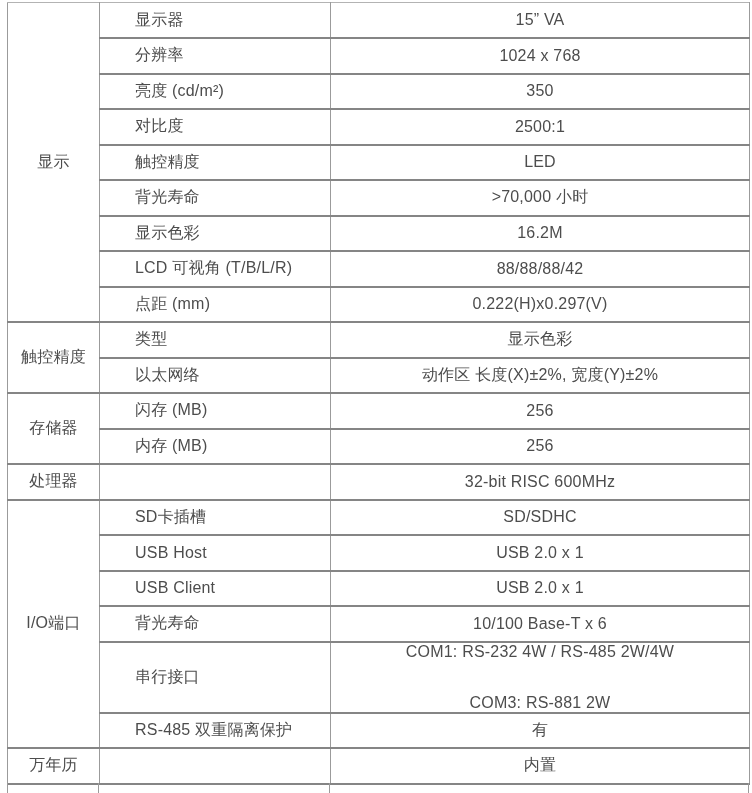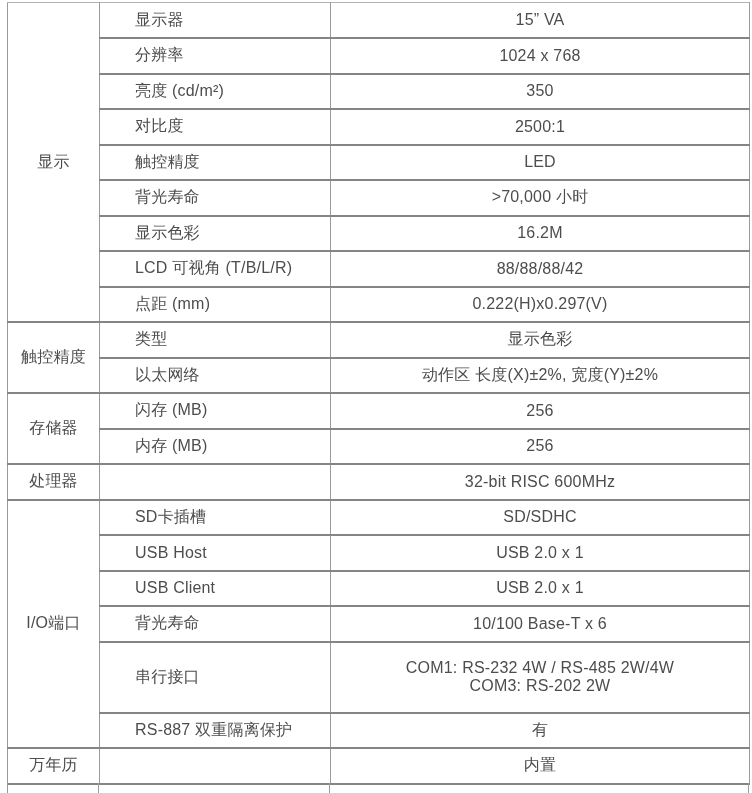--- a/index.html
+++ b/index.html
@@ -38,21 +38,21 @@
   }
   tr { height: 35.5px; }
   tr.tall { height: 71px; }
   tr.first-row td { border-top: 1px solid #b3b3b3; }
   td.cat { text-align: center; vertical-align: middle; }
   td.lbl { text-align: left; padding-left: 35px; vertical-align: middle; }
   td.val { text-align: center; vertical-align: middle; margin-left: 20px; }
   .multiline {
     display: flex;
     flex-direction: column;
-    justify-content: center;
+    justify-content: space-between;
     height: 69px;
   }
   .multiline > div { text-align: center; }
   
   .stub {
     position: absolute;
     width: 1px;
     height: 10px;
     top: 783px;
     background: #9b9b9b;
@@ -153,26 +153,26 @@
       </tr>
       <tr>
         <td class="lbl">背光寿命</td>
         <td class="val">10/100 Base-T x 6</td>
       </tr>
       <tr class="tall">
         <td class="lbl">串行接口</td>
         <td class="val">
           <div class="multiline">
             <div>COM1: RS-232 4W / RS-485 2W/4W</div>
-            <div>COM3: RS-202 2W</div>
+            <div>COM3: RS-881 2W</div>
           </div>
         </td>
       </tr>
       <tr>
-        <td class="lbl">RS-887 双重隔离保护</td>
+        <td class="lbl">RS-485 双重隔离保护</td>
         <td class="val">有</td>
       </tr>
 
       <tr>
         <td class="cat">万年历</td>
         <td class="lbl"></td>
         <td class="val">内置</td>
       </tr>
     </tbody>
   </table>

